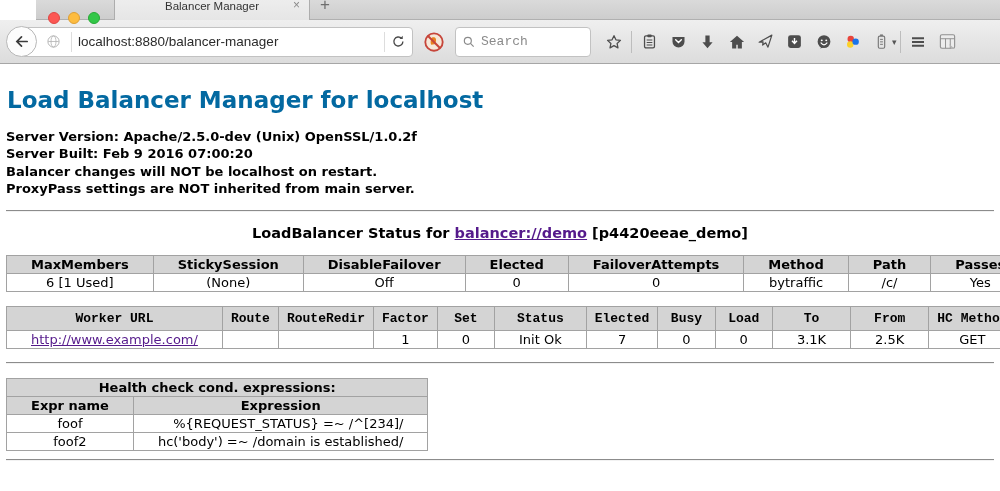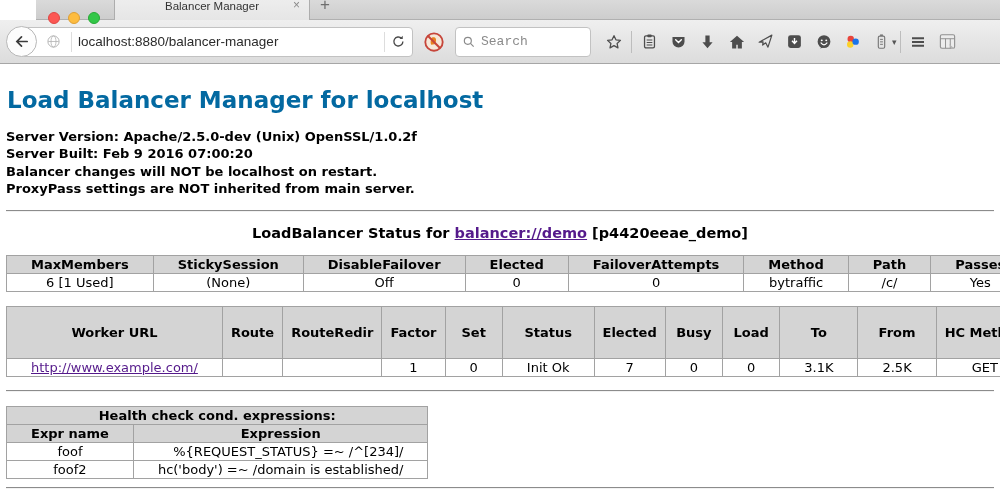--- a/index.html
+++ b/index.html
@@ -59,21 +59,21 @@
   h3 { font-size:14.5px; margin-top:13px; color:#000;text-align:center; }
   h3 a { color:#551a8b; }
 
   table { border-collapse:collapse; font-size:13px; margin-top:14px; }
   th, td { border:1px solid #a2a2a2; padding:1px 24px; text-align:center; white-space:nowrap; }
   table { border:1px solid #777; }
   th { background:#d4d4d4; font-weight:bold; }
   td.urlcell { text-align:center; }
   td.exprcell { text-align:right; }
   a.vlink { color:#551a8b; text-decoration:underline; }
-  .worker-table th { padding:18px 8px; }
+  .worker-table th { padding:4px 8px;font-family:Liberation Mono, monospace; }
   .health-table { }
 </style>
 </head>
 <body>
 
 <div>
   <div class="titlebar">
     <div class="traffic">
       <span class="light red"></span>
       <span class="light yellow"></span>

